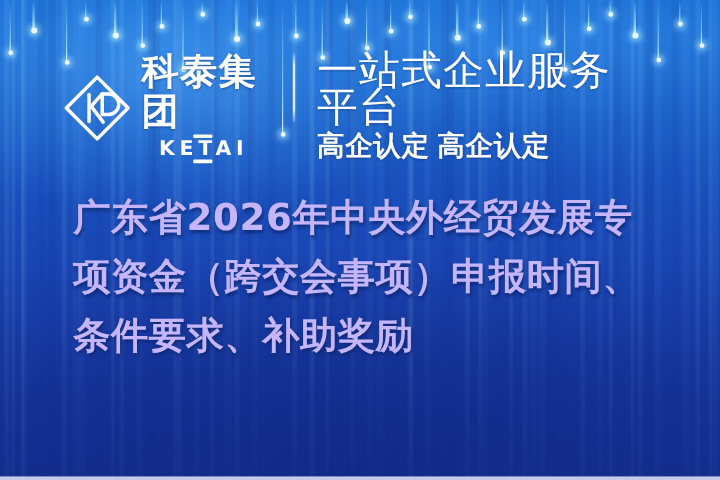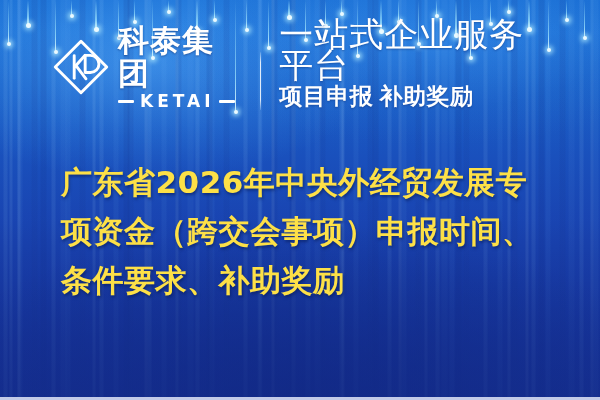--- a/index.html
+++ b/index.html
@@ -110,21 +110,21 @@
     border-radius:50%;
     background:#eafaff;
     box-shadow:0 0 5px 2px rgba(175,235,255,.85);
   }
   .streak.thick .head{width:5px;height:5px;margin-left:-2.5px;}
 
   
   .header{
     position:absolute; left:0; top:44px;
     width:536px; height:66px;
-    display:flex; align-items:flex-end;
+    display:flex; align-items:flex-start;
   }
 
   .logo-block{
     display:flex; align-items:center;
     margin-left:52px;
   }
   .logo-mark{
     width:58px; height:58px;
     flex:0 0 58px;
   }
@@ -132,20 +132,21 @@
   .logo-cn{
     font-size:31px; line-height:33px;
     font-weight:bold; color:#ffffff;
     letter-spacing:1px;
     text-shadow:0 1px 2px rgba(8,30,90,.45);
     font-family:"DejaVu Sans","Liberation Sans",sans-serif;
   }
   .logo-en{
     display:flex; align-items:center; justify-content:center;
     margin-top:2px;
+    flex-direction:column;
   }
   .logo-en .dash{
     display:block; width:16px; height:3px;
     background:#ffffff; border-radius:1px;
   }
   .logo-en .txt{
     font-size:17px; line-height:18px; font-weight:bold;
     color:#fff; letter-spacing:4px; padding:0 4px 0 6px;
     font-family:"DejaVu Sans","Liberation Sans",sans-serif;
   }
@@ -177,21 +178,21 @@
   }
 
   
   .title{
     position:absolute;
     left:61px; top:158px;
     width:482px;
     font-size:31px;
     line-height:49px;
     font-weight:bold;
-    color:#fde047;
+    color:#c4b5fd;
     letter-spacing:.5px;
     font-family:"DejaVu Sans","Liberation Sans",sans-serif;
     text-shadow:1px 2px 3px rgba(6,24,80,.55);
     text-align:left;
     word-break:break-all;
   }
 
   
   .bottom-edge{
     position:absolute; left:0; bottom:0;
@@ -328,21 +329,21 @@
           <span class="txt">KETAI</span>
           <span class="dash"></span>
         </div>
       </div>
     </div>
 
     <div class="divider"></div>
 
     <div class="tagline">
       <div class="tagline-main">一站式企业服务平台</div>
-      <div class="tagline-sub">项目申报 补助奖励</div>
+      <div class="tagline-sub">高企认定 高企认定</div>
     </div>
 
   </div>
 
   <div class="title">广东省2026年中央外经贸发展专项资金（跨交会事项）申报时间、条件要求、补助奖励</div>
 
   <div class="bottom-edge"></div>
 
 </div>
 

